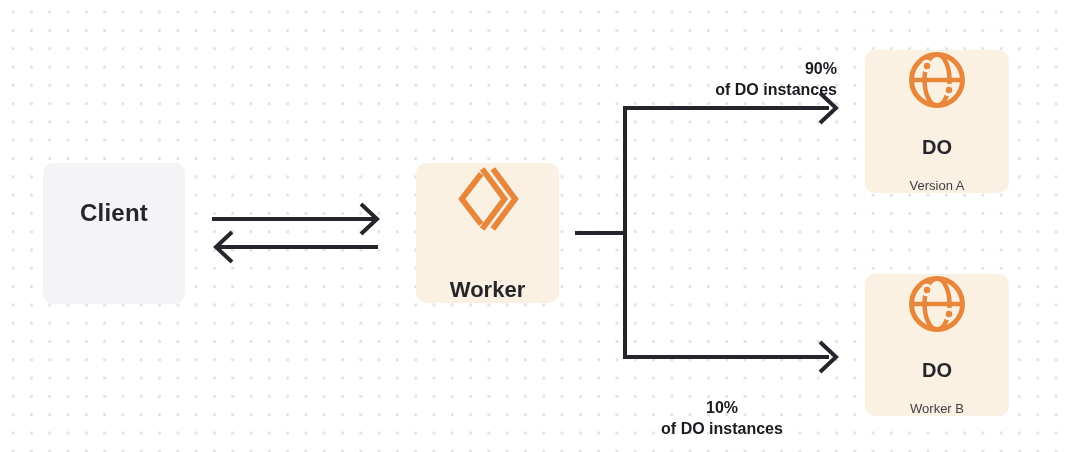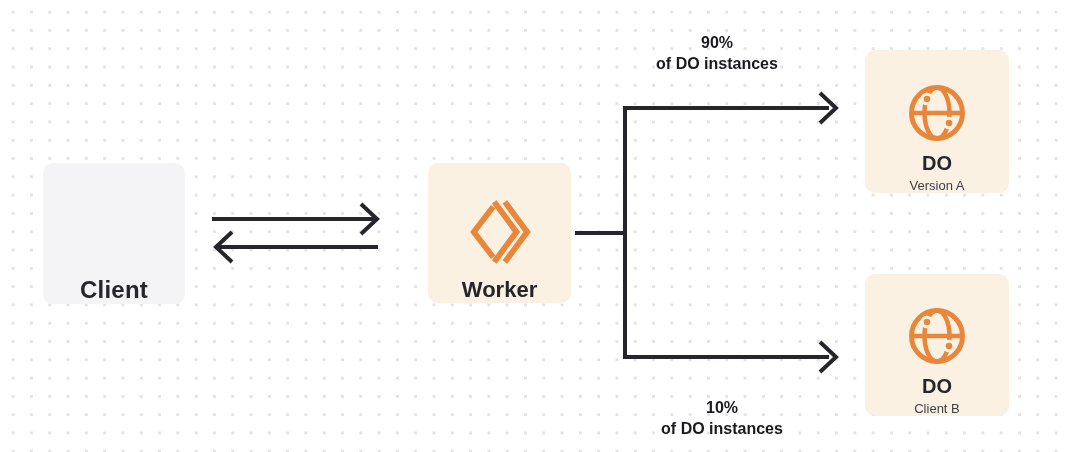--- a/index.html
+++ b/index.html
@@ -14,32 +14,32 @@
     background-position: 4px 3px;
     font-family: "Liberation Sans", sans-serif;
     color: #26252b;
   }
   .node {
     position: absolute;
     border-radius: 10px;
     display: flex;
     flex-direction: column;
     align-items: center;
-    justify-content: flex-end;
+    justify-content: space-between;
     text-align: center;
   }
   .node-client {
     left: 43px; top: 163px; width: 142px; height: 141px;
     background: #f4f4f6;
   }
   .node-client .node-label {
-    font-size: 24px; font-weight: 700; letter-spacing: 0.2px; color: #26252b;
+    font-size: 24px; font-weight: 700; letter-spacing: 0.2px; color: #26252b; margin-top: 36px;
   }
   .node-worker {
-    left: 428px; top: 163px; width: 143px; height: 140px;
+    left: 416px; top: 163px; width: 143px; height: 140px;
     background: #faf1e3;
   }
   .node-worker .node-label {
     font-size: 22px; font-weight: 700; color: #26252b; margin-top: 11px;
   }
   .node-do {
     left: 865px; width: 144px; height: 143px;
     background: #faf1e3;
   }
   .node-do-a { top: 50px; }
@@ -51,21 +51,21 @@
 
   .edge-label {
     position: absolute;
     text-align: center;
     font-size: 16px;
     font-weight: 700;
     line-height: 21px;
     color: #1a191e;
     white-space: nowrap;
   }
-  .edge-label-top { left: 597px; top: 32px; width: 240px; }
+  .edge-label-top { left: 597px; top: 58px; width: 240px; text-align: right; }
   .edge-label-bottom { left: 602px; top: 373px; width: 240px; margin-top: 24px; }
   .edge-label span { display: block; }
 </style>
 </head>
 <body>
 
 <div class="canvas">
 
   <svg class="connectors" width="1072" height="452" viewBox="0 0 1072 452" aria-hidden="true">
     <g stroke="#26252b" stroke-width="4" fill="none" stroke-linecap="square">
@@ -117,21 +117,21 @@
     <svg width="60" height="60" viewBox="0 0 60 60" aria-hidden="true">
       <g stroke="#e8873b" fill="none">
         <line x1="5.5" y1="30" x2="54.5" y2="30" stroke-width="4.5"></line>
         <ellipse cx="30" cy="30" rx="12.5" ry="25.5" stroke-width="4.5"></ellipse>
         <circle cx="30" cy="30" r="25.5" stroke-width="5"></circle>
       </g>
       <circle cx="20" cy="16" r="4.8" fill="#e8873b" stroke="#faf1e3" stroke-width="3"></circle>
       <circle cx="42" cy="40" r="4.8" fill="#e8873b" stroke="#faf1e3" stroke-width="3"></circle>
     </svg>
     <div class="node-title">DO</div>
-    <div class="node-subtitle">Client B</div>
+    <div class="node-subtitle">Worker B</div>
   </div>
 
   <div class="edge-label edge-label-top">
     <span>90%</span>
     <span>of DO instances</span>
   </div>
   <div class="edge-label edge-label-bottom">
     <span>10%</span>
     <span>of DO instances</span>
   </div>

